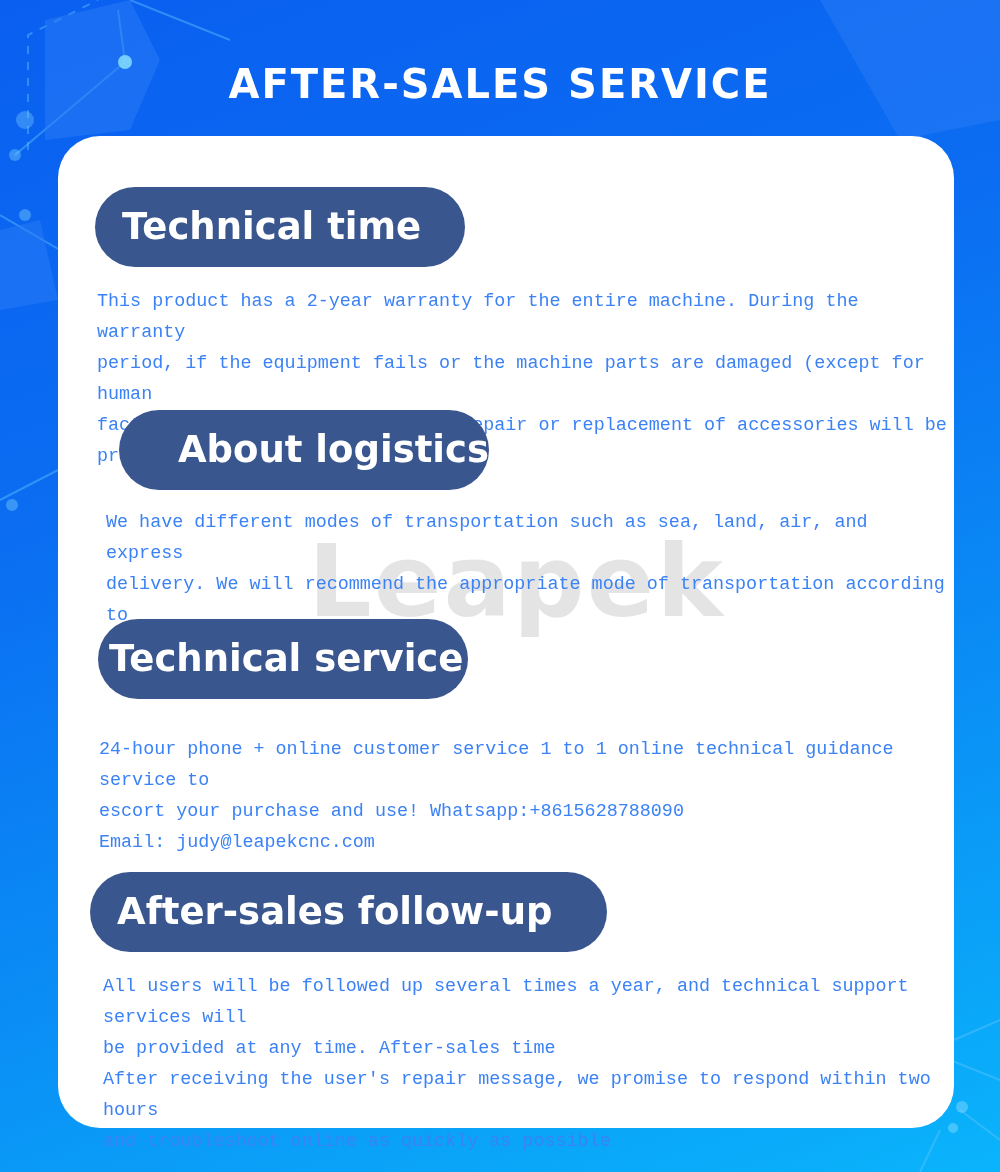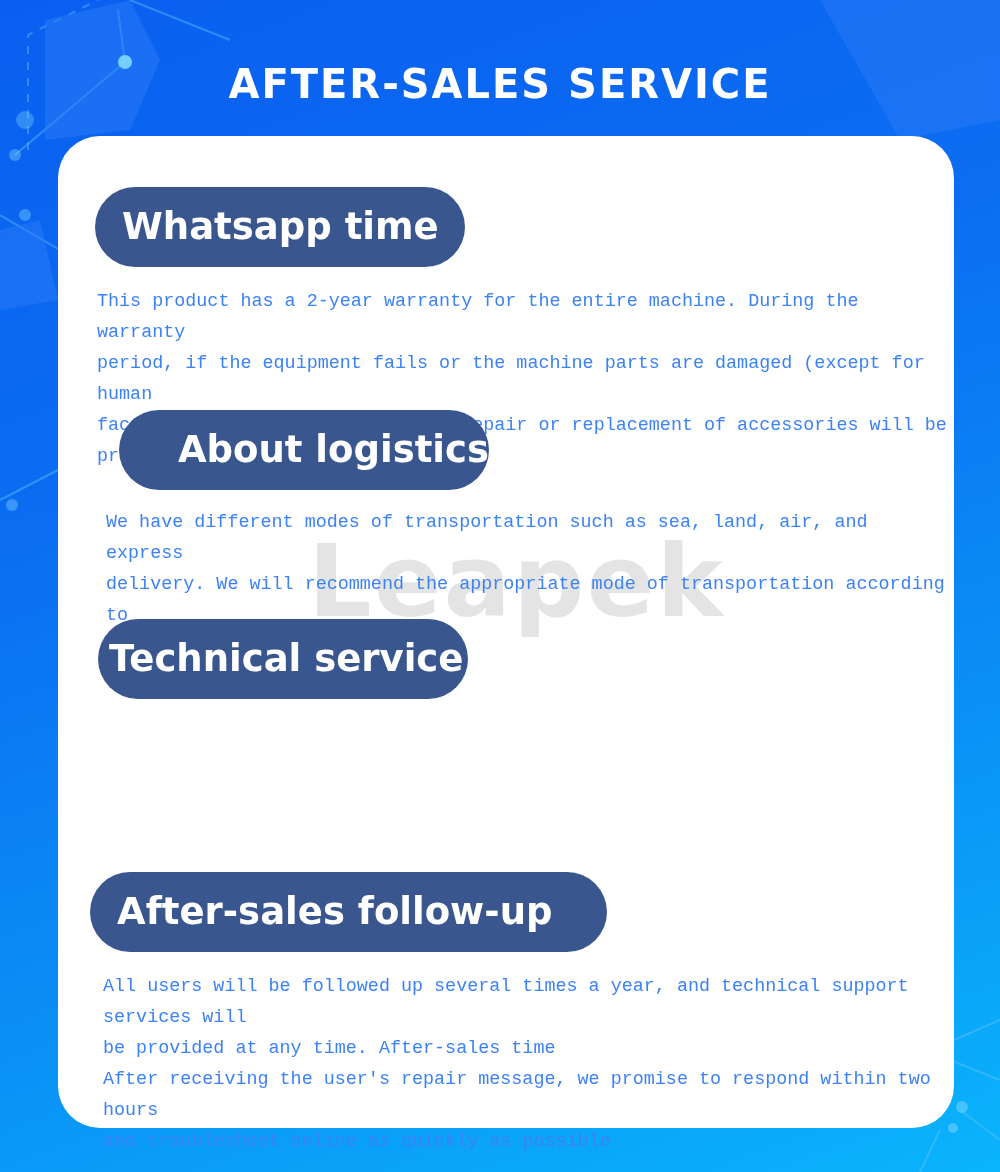--- a/index.html
+++ b/index.html
@@ -63,30 +63,33 @@
     <circle cx="962" cy="1107" r="6" fill-opacity="0.5"></circle>
     <circle cx="953" cy="1128" r="5" fill-opacity="0.5"></circle>
   </g>
 </svg>
 
 <div class="title">AFTER-SALES SERVICE</div>
 
 <div class="card">
   <div class="watermark">Leapek</div>
 
-  <div class="pill" style="left:37px; top:51px; width:370px; padding-left:27px;">Whatsapp time</div>
+  <div class="pill" style="left:37px; top:51px; width:370px; padding-left:27px;">Technical time</div>
   <div class="para" style="left:39px; top:150px;">This product has a 2-year warranty for the entire machine. During the warranty
 period, if the equipment fails or the machine parts are damaged (except for human
 factors and force majeure), free repair or replacement of accessories will be provided.</div>
 
   <div class="pill" style="left:61px; top:274px; width:370px; padding-left:27px;text-align:right;">About logistics</div>
   <div class="para" style="left:48px; top:371px;">We have different modes of transportation such as sea, land, air, and express
 delivery. We will recommend the appropriate mode of transportation according to
 the machine you need.</div>
 
   <div class="pill" style="left:40px; top:483px; width:370px; padding-left:11px;">Technical service</div>
+  <div class="para" style="left:41px; top:598px;">24-hour phone + online customer service 1 to 1 online technical guidance service to
+escort your purchase and use! Whatsapp:+8615628788090
+Email: judy@leapekcnc.com</div>
 
   <div class="pill" style="left:32px; top:736px; width:517px; padding-left:27px;">After-sales follow-up</div>
   <div class="para" style="left:45px; top:835px;">All users will be followed up several times a year, and technical support services will
 be provided at any time. After-sales time
 After receiving the user's repair message, we promise to respond within two hours
 and troubleshoot online as quickly as possible</div>
 </div>
 
 </body></html>

